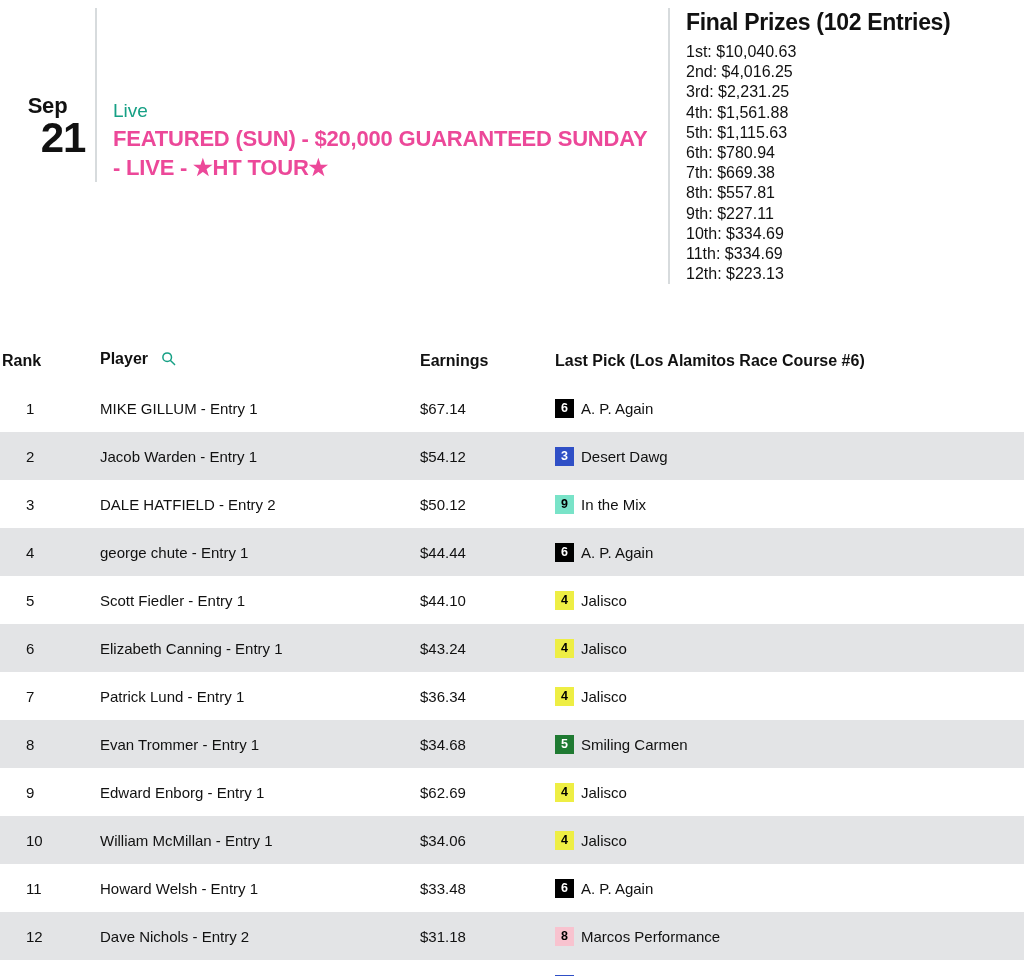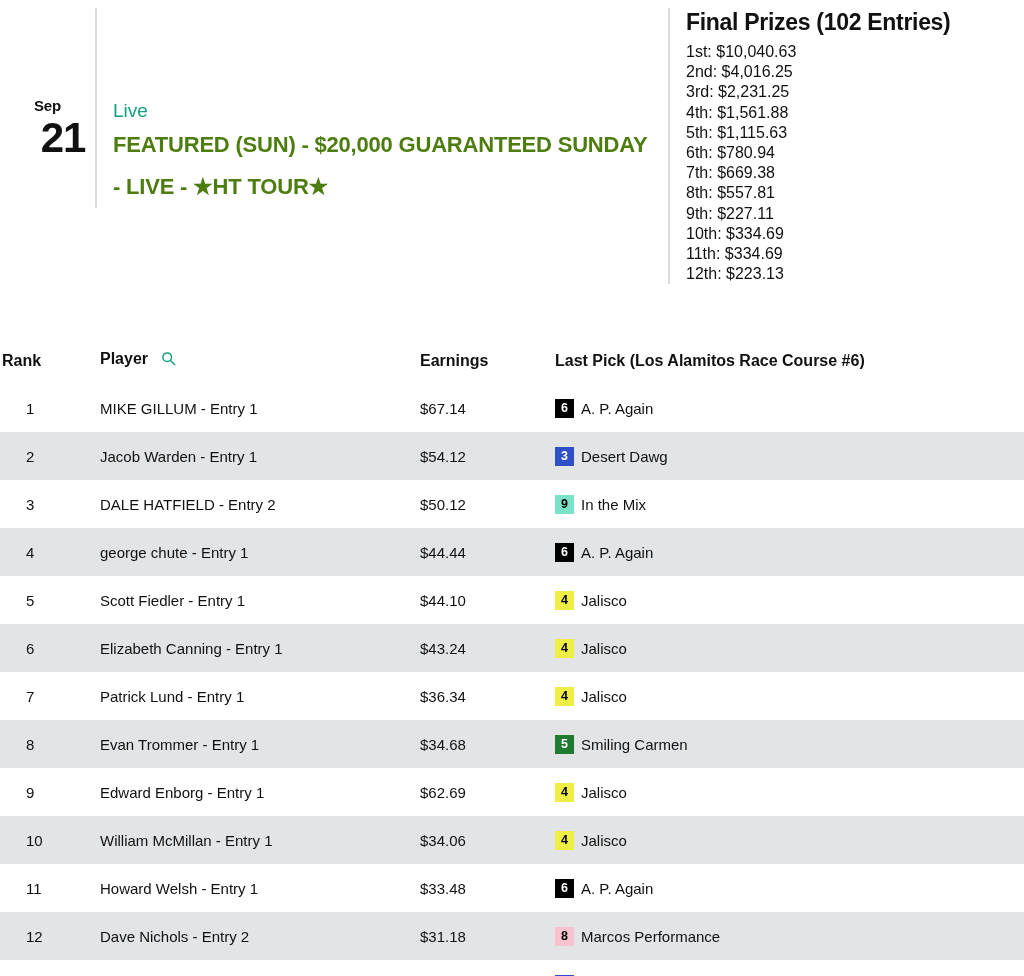--- a/index.html
+++ b/index.html
@@ -23,21 +23,21 @@
     align-items: flex-start;
     padding: 8px 0 0 0;
   }
   .date-block {
     width: 95px;
     text-align: center;
     padding-top: 88px;
     flex: none;
   }
   .date-month {
-    font-size: 15px;
+    font-size: 22px;
     font-weight: bold;
     line-height: 20px;
     letter-spacing: -0.2px;
   }
   .date-day {
     font-size: 42px;
     font-weight: bold;
     line-height: 44px;
     letter-spacing: -1px;
     padding-left: 31px;
@@ -50,24 +50,24 @@
     min-height: 120px;
     max-width: 560px;
   }
   .live-label {
     color: #16a085;
     font-size: 19px;
     line-height: 26px;
     margin-bottom: 0;
   }
   .event-title {
-    color: #4d7c0f;
+    color: #ec4899;
     font-size: 22px;
     font-weight: bold;
-    line-height: 42px;
+    line-height: 29px;
     letter-spacing: -0.2px;
   }
 
   
   .prizes {
     position: absolute;
     left: 668px;
     top: 8px;
     padding-left: 16px;
     border-left: 2px solid #d7dbdd;

